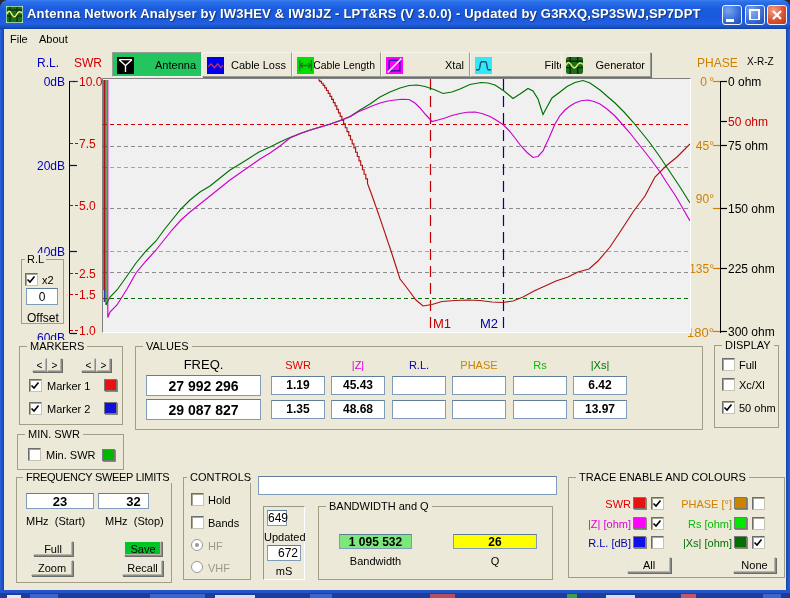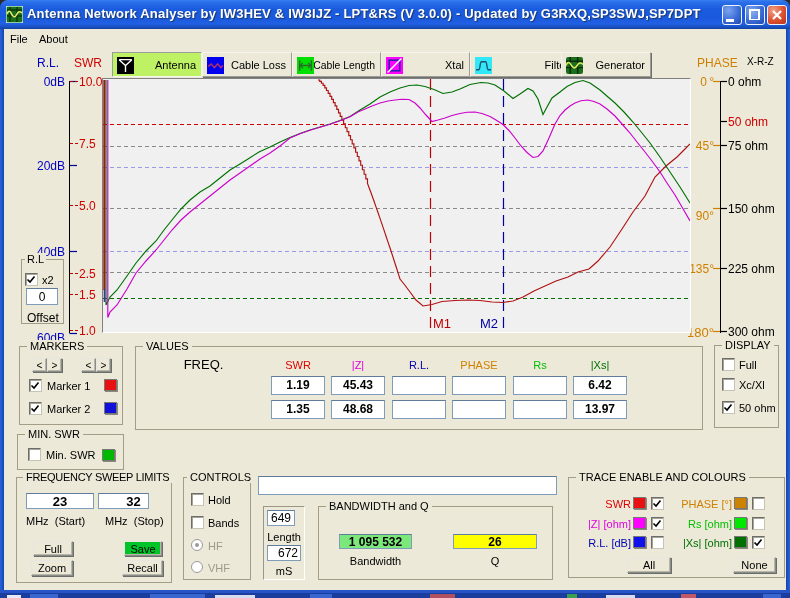--- a/index.html
+++ b/index.html
@@ -48,21 +48,21 @@
 <div class="ab" style="left:310px;top:594px;width:22px;height:4px;background:#3a66d0;"></div>
 <div class="ab" style="left:430px;top:594px;width:25px;height:4px;background:#b05060;"></div>
 <div class="ab" style="left:567px;top:594px;width:10px;height:4px;background:#3aa050;"></div>
 <div class="ab" style="left:606px;top:595px;width:29px;height:3px;background:#d8dcf0;"></div>
 <div class="ab" style="left:681px;top:594px;width:15px;height:4px;background:#c05868;"></div>
 <div class="ab" style="left:763px;top:594px;width:18px;height:4px;background:#3a66d0;"></div>
 <div class="ab" style="left:4px;top:29px;width:782px;height:20px;background:#ECE9D8;">
 <span class="ab" style="left:6px;top:4px;">File</span>
 <span class="ab" style="left:35px;top:4px;">About</span>
 </div>
-<div class="tb" style="left:112px;top:52px;width:90px;background:#bef264;border:1px solid #9a9c98;border-bottom-color:#f4f3ee;border-right-color:#f4f3ee;box-shadow:none;">
+<div class="tb" style="left:112px;top:52px;width:90px;background:#22c55e;border:1px solid #9a9c98;border-bottom-color:#f4f3ee;border-right-color:#f4f3ee;box-shadow:none;">
     <span class="tbl">Antenna</span>
     <svg class="ic" viewBox="0 0 16 16">
       <rect width="16" height="16" fill="#000"></rect>
       <path d="M8 7 V14 M2 2.5 L8 8 L14 2.5 M2 2.5 H14" stroke="#fff" stroke-width="1.3" fill="none"></path>
     </svg>
   </div>
 <div class="tb" style="left:202px;top:52px;width:90px;">
     <span class="tbl">Cable Loss</span>
     <svg class="ic" viewBox="0 0 16 16">
       <rect width="16" height="16" fill="#0000EE"></rect>
@@ -136,21 +136,21 @@
     <path d="M10.5 46.5 H17" stroke="#000" stroke-width="1.2"></path>
     <path d="M10.5 70.5 H17" stroke="#000" stroke-width="1.2"></path>
     <path d="M10.5 133.5 H17" stroke="#000" stroke-width="1.2"></path>
     <path d="M10.5 193.5 H17" stroke="#000" stroke-width="1.2"></path>
     <path d="M10.5 256.5 H17" stroke="#000" stroke-width="1.2"></path>
   </svg>
 <div class="ab" style="left:697px;top:56px;color:#d08000;font-size:12px;">PHASE</div>
 <div class="ab" style="left:747px;top:56px;color:#000;font-size:10px;">X-R-Z</div>
 <div class="ab" style="left:680px;top:75px;width:34px;text-align:right;color:#d08000;font-size:12px;">0 °</div>
 <div class="ab" style="left:680px;top:139px;width:34px;text-align:right;color:#d08000;font-size:12px;">45°</div>
-<div class="ab" style="left:680px;top:209px;width:34px;text-align:right;color:#d08000;font-size:12px;">90°</div>
+<div class="ab" style="left:680px;top:192px;width:34px;text-align:right;color:#d08000;font-size:12px;">90°</div>
 <div class="ab" style="left:680px;top:262px;width:34px;text-align:right;color:#d08000;font-size:12px;">135°</div>
 <div class="ab" style="left:680px;top:325px;width:34px;text-align:right;color:#d08000;font-size:13px;">180°</div>
 <div class="ab" style="left:728px;top:75px;color:#000;font-size:12px;">0 ohm</div>
 <div class="ab" style="left:728px;top:115px;color:#d00000;font-size:12px;">50 ohm</div>
 <div class="ab" style="left:728px;top:139px;color:#000;font-size:12px;">75 ohm</div>
 <div class="ab" style="left:728px;top:202px;color:#000;font-size:12px;">150 ohm</div>
 <div class="ab" style="left:728px;top:262px;color:#000;font-size:12px;">225 ohm</div>
 <div class="ab" style="left:728px;top:325px;color:#000;font-size:12px;">300 ohm</div>
 <div class="ab" style="left:102px;top:78px;width:589px;height:255px;border:1px solid #808080;border-bottom-color:#fff;border-right-color:#fff;background:#F0F0F0;">
     <svg width="587" height="253" viewBox="0 0 587 253" style="position:absolute;left:0;top:0">
@@ -200,20 +200,22 @@
       <svg width="10" height="10" style="position:absolute;left:0px;top:1px">
         <path d="M1.5 4.5 L4 7 L8.5 1.5" stroke="#000" stroke-width="1.6" fill="none"></path>
       </svg>
     </div>
     <span class="ab" style="left:27px;top:56px;">Marker 2</span>
     <div class="sw" style="left:84px;top:55px;background:#1010d8;"></div>
   </div>
 <div class="gb" style="left:135px;top:346px;width:568px;height:84px;">
     <span class="gl">VALUES</span>
     <div class="ab" style="left:10px;top:10px;width:115px;text-align:center;font-size:13px;">FREQ.</div>
+    <div class="fld vh" style="left:10px;top:28px;width:115px;height:21px;line-height:20px;font-size:14px;">27 992 296</div>
+    <div class="fld vh" style="left:10px;top:52px;width:115px;height:21px;line-height:20px;font-size:14px;">29 087 827</div>
     <div class="ab" style="left:135px;top:12px;width:54px;text-align:center;color:#e00000;">SWR</div>
     <div class="fld vh" style="left:135px;top:29px;width:54px;height:19px;line-height:17px;font-size:12px;">1.19</div>
     <div class="fld vh" style="left:135px;top:53px;width:54px;height:19px;line-height:17px;font-size:12px;">1.35</div>
     <div class="ab" style="left:195px;top:12px;width:54px;text-align:center;color:#e000e0;">|Z|</div>
     <div class="fld vh" style="left:195px;top:29px;width:54px;height:19px;line-height:17px;font-size:12px;">45.43</div>
     <div class="fld vh" style="left:195px;top:53px;width:54px;height:19px;line-height:17px;font-size:12px;">48.68</div>
     <div class="ab" style="left:256px;top:12px;width:54px;text-align:center;color:#0000b0;">R.L.</div>
     <div class="fld vh" style="left:256px;top:29px;width:54px;height:19px;line-height:17px;font-size:12px;"></div>
     <div class="fld vh" style="left:256px;top:53px;width:54px;height:19px;line-height:17px;font-size:12px;"></div>
     <div class="ab" style="left:316px;top:12px;width:54px;text-align:center;color:#d08000;">PHASE</div>
@@ -264,22 +266,22 @@
     <span class="ab" style="left:24px;top:39px;">Bands</span>
     <div class="ab" style="left:7px;top:61px;width:12px;height:12px;border-radius:50%;background:#fff;border:1px solid #9a9a9a;">
       <div class="ab" style="left:3px;top:3px;width:4px;height:4px;border-radius:50%;background:#9a9a9a;"></div>
     </div>
     <span class="ab" style="left:24px;top:62px;color:#9c9a8a;">HF</span>
     <div class="ab" style="left:7px;top:83px;width:12px;height:12px;border-radius:50%;background:#fff;border:1px solid #9a9a9a;"></div>
     <span class="ab" style="left:24px;top:84px;color:#9c9a8a;">VHF</span>
   </div>
 <div class="fld" style="left:258px;top:476px;width:299px;height:19px;"></div>
 <div class="ab" style="left:263px;top:506px;width:42px;height:74px;border:1px solid #9a9788;border-bottom-color:#fff;border-right-color:#fff;">
-    <div class="fld vh" style="left:3px;top:3px;width:28px;height:16px;line-height:15px;font-size:12px;font-weight:normal;">649</div>
-    <div class="ab" style="left:0;top:24px;width:40px;text-align:center;">Length</div>
+    <div class="fld vh" style="left:3px;top:3px;width:20px;height:16px;line-height:15px;font-size:12px;font-weight:normal;">649</div>
+    <div class="ab" style="left:0;top:24px;width:40px;text-align:center;">Updated</div>
     <div class="fld vh" style="left:3px;top:38px;width:34px;height:16px;line-height:15px;font-size:12px;font-weight:normal;padding-left:8px;">672</div>
     <div class="ab" style="left:0;top:58px;width:40px;text-align:center;">mS</div>
   </div>
 <div class="gb" style="left:318px;top:506px;width:235px;height:74px;">
     <span class="gl">BANDWIDTH and Q</span>
     <div class="fld vh" style="left:20px;top:27px;width:73px;height:15px;line-height:14px;background:#7ce87c;font-size:12px;">1 095 532</div>
     <div class="ab" style="left:20px;top:48px;width:73px;text-align:center;">Bandwidth</div>
     <div class="fld vh" style="left:134px;top:27px;width:84px;height:15px;line-height:14px;background:#ffff00;font-size:12px;">26</div>
     <div class="ab" style="left:134px;top:48px;width:84px;text-align:center;">Q</div>
   </div>

